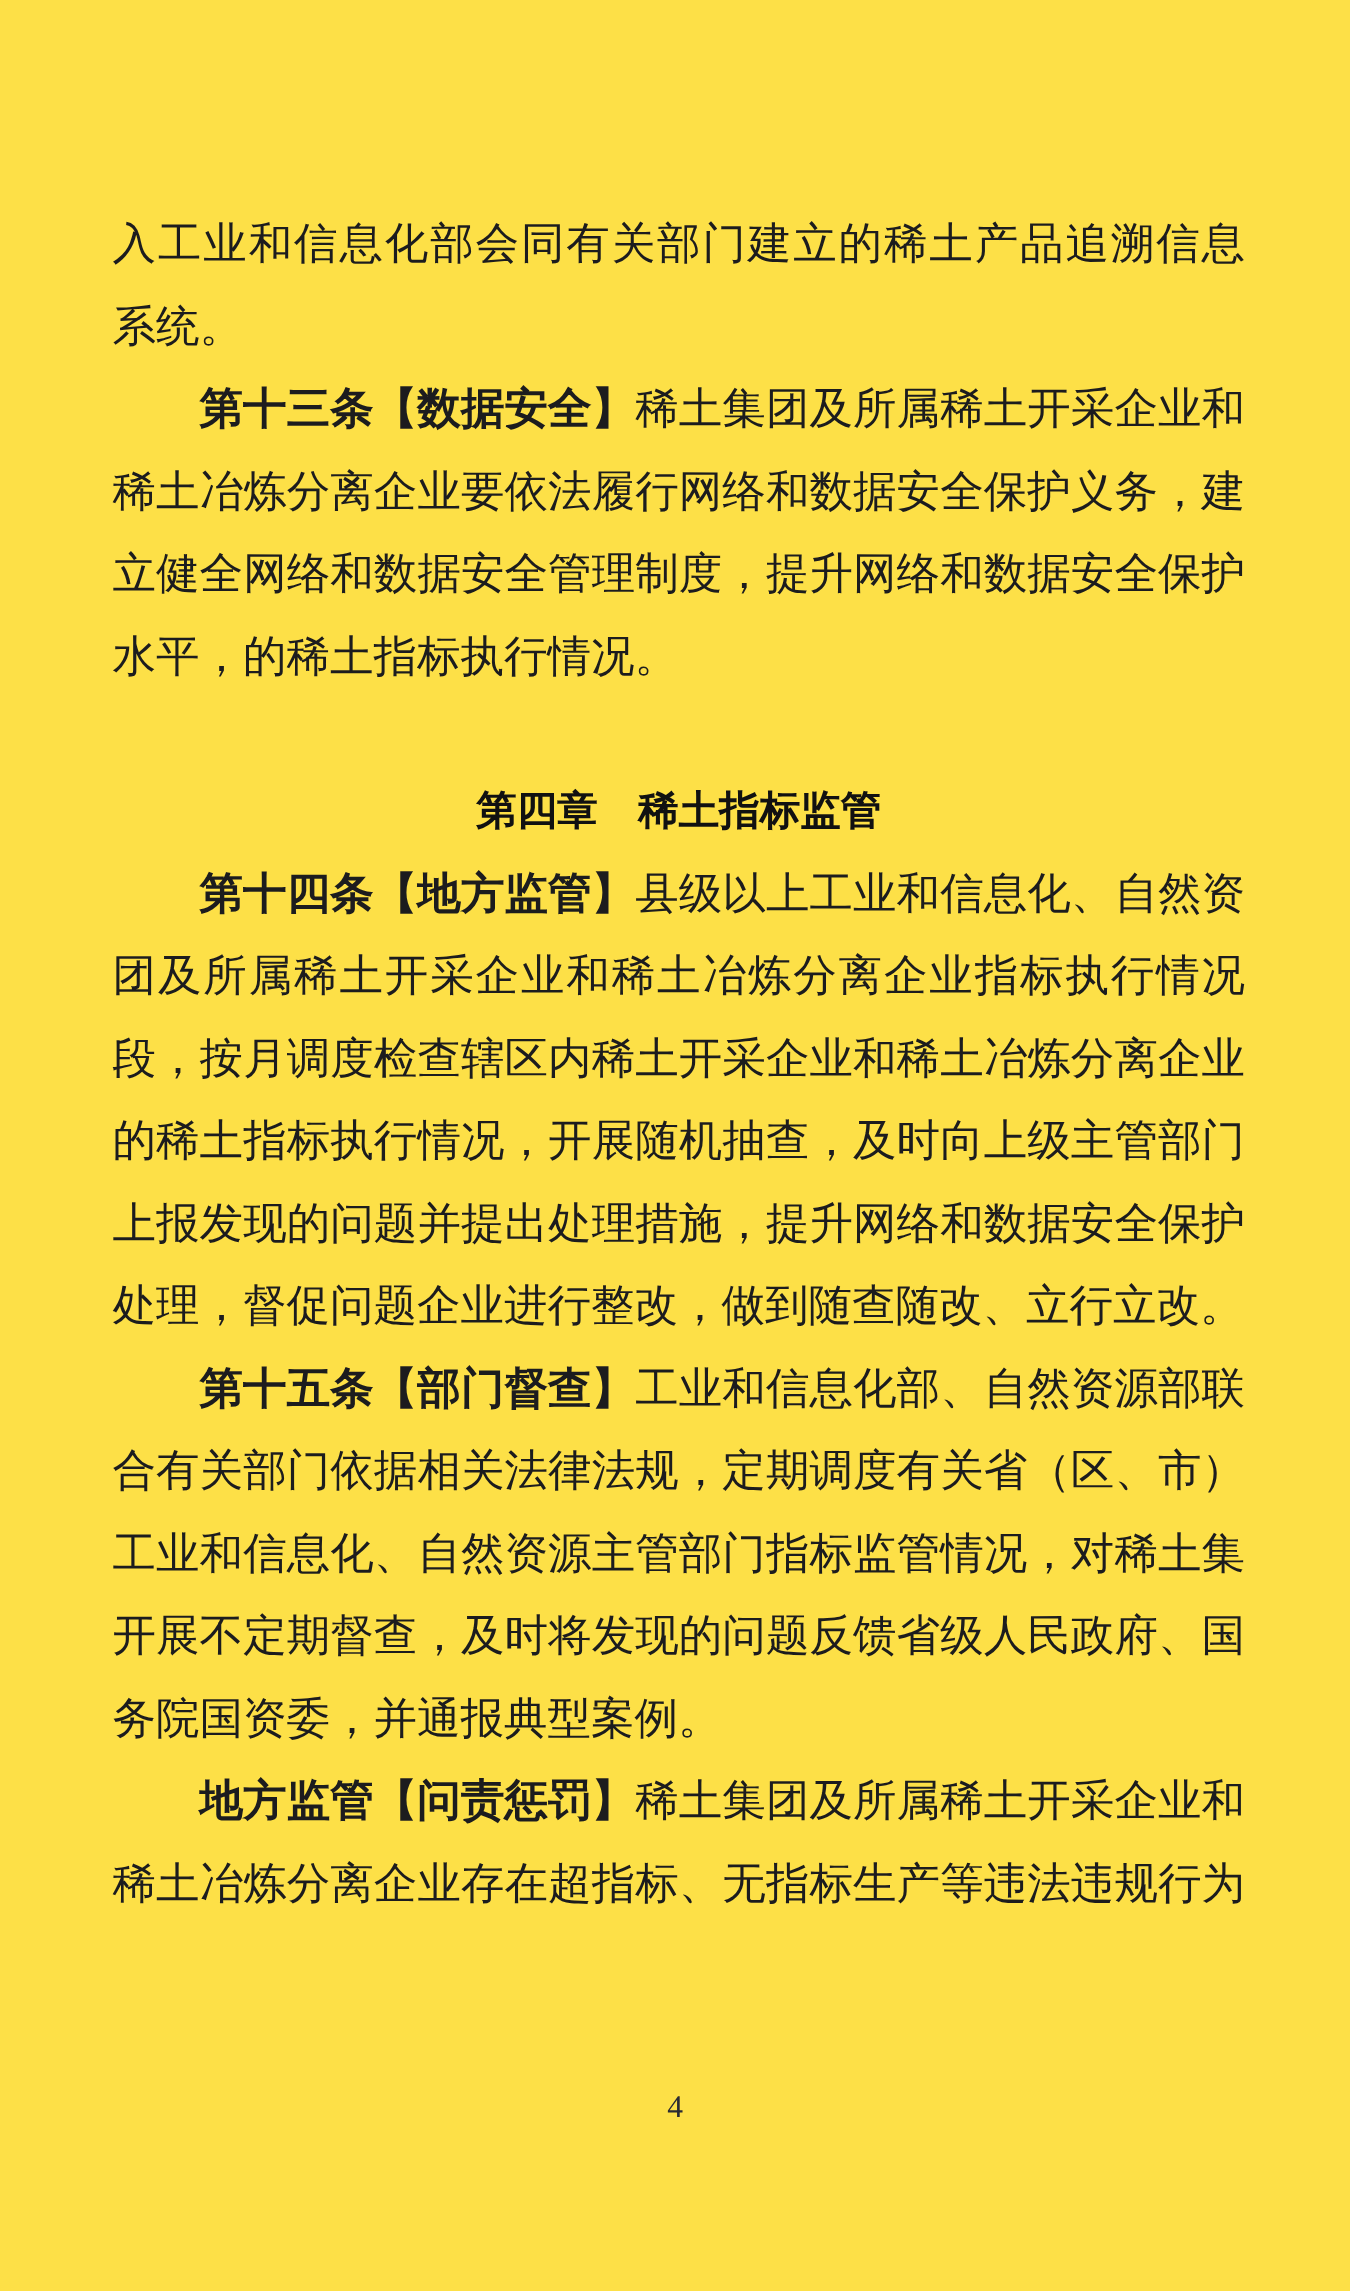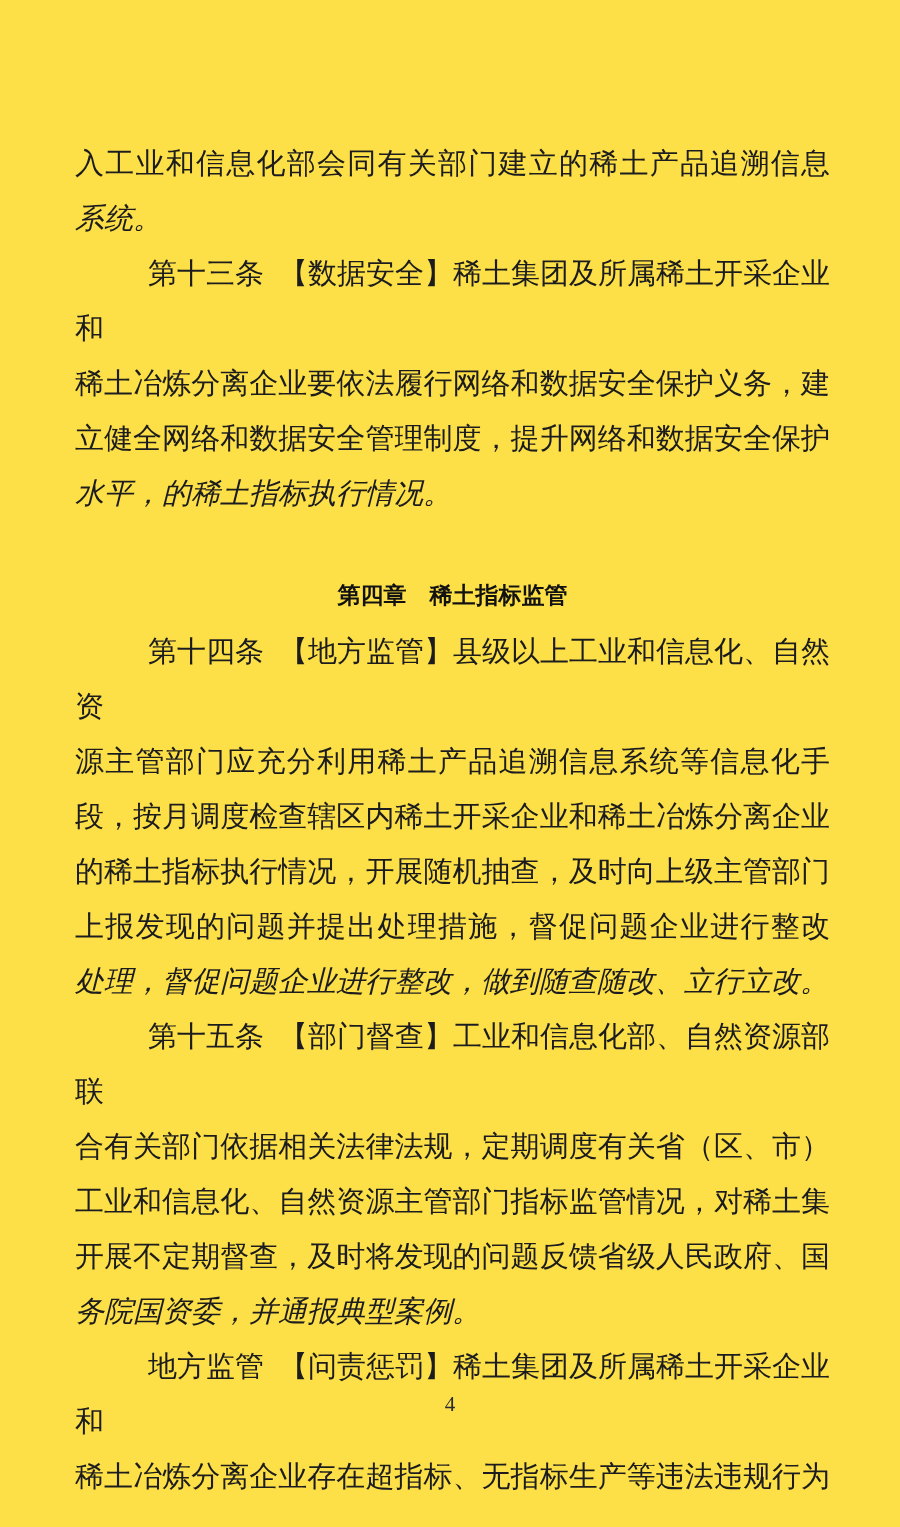--- a/index.html
+++ b/index.html
@@ -28,26 +28,25 @@
     line-height: 55px;
     letter-spacing: 0;
     text-align: justify;
     text-align-last: justify;
     word-break: break-all;
     white-space: normal;
   }
   .line.end {
     text-align: left;
     text-align-last: left;
-    font-style: italic;
   }
   .line.indent { text-indent: 2em; }
-  .b { font-weight: normal; margin-left: 15px; }
+  .b { font-weight: bold; }
   .chapter {
-    font-size: 23px;
+    font-size: 27px;
     font-weight: bold;
     font-family: "Liberation Sans", "DejaVu Sans", sans-serif;
     color: #111111;
     text-align: center;
     line-height: 57px;
     margin: 46px 0 0 0;
   }
   .page-footer {
     position: absolute;
     left: 0;
@@ -77,24 +76,24 @@
       <div class="line indent"><span class="b">第十三条</span><span class="b">【数据安全】</span><span>稀土集团及所属稀土开采企业和</span></div>
       <div class="line">稀土冶炼分离企业要依法履行网络和数据安全保护义务，建</div>
       <div class="line">立健全网络和数据安全管理制度，提升网络和数据安全保护</div>
       <div class="line end">水平，的稀土指标执行情况。</div>
     </div>
 
     <h2 class="chapter">第四章　稀土指标监管</h2>
 
     <div class="para">
       <div class="line indent"><span class="b">第十四条</span><span class="b">【地方监管】</span><span>县级以上工业和信息化、自然资</span></div>
-      <div class="line">源主管部门应充分利用稀土产品追溯信息系统等信息化手</div>
+      <div class="line">团及所属稀土开采企业和稀土冶炼分离企业指标执行情况</div>
       <div class="line">段，按月调度检查辖区内稀土开采企业和稀土冶炼分离企业</div>
       <div class="line">的稀土指标执行情况，开展随机抽查，及时向上级主管部门</div>
-      <div class="line">上报发现的问题并提出处理措施，督促问题企业进行整改</div>
+      <div class="line">上报发现的问题并提出处理措施，提升网络和数据安全保护</div>
       <div class="line end">处理，督促问题企业进行整改，做到随查随改、立行立改。</div>
     </div>
 
     <div class="para">
       <div class="line indent"><span class="b">第十五条</span><span class="b">【部门督查】</span><span>工业和信息化部、自然资源部联</span></div>
       <div class="line">合有关部门依据相关法律法规，定期调度有关省（区、市）</div>
       <div class="line">工业和信息化、自然资源主管部门指标监管情况，对稀土集</div>
       <div class="line">开展不定期督查，及时将发现的问题反馈省级人民政府、国</div>
       <div class="line end">务院国资委，并通报典型案例。</div>
     </div>

